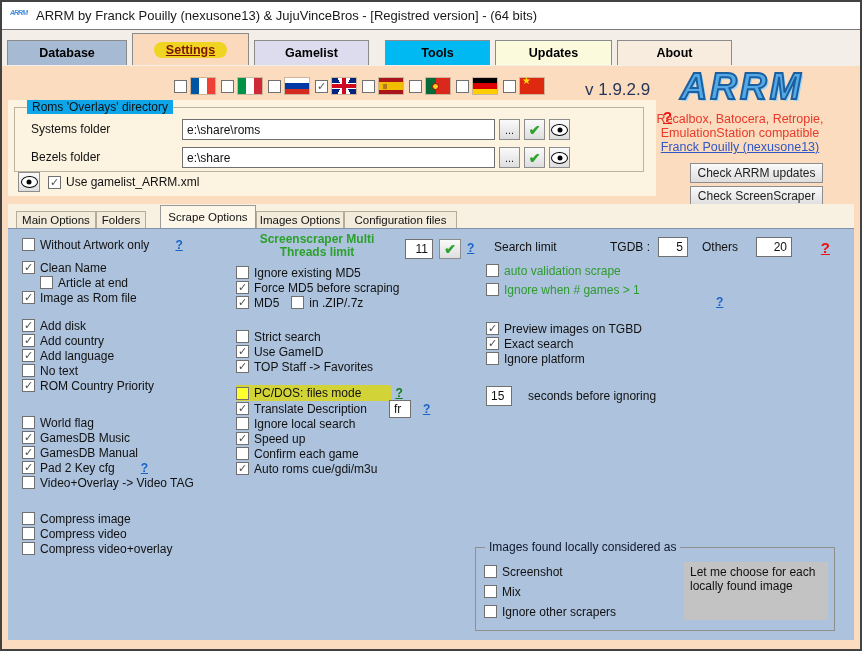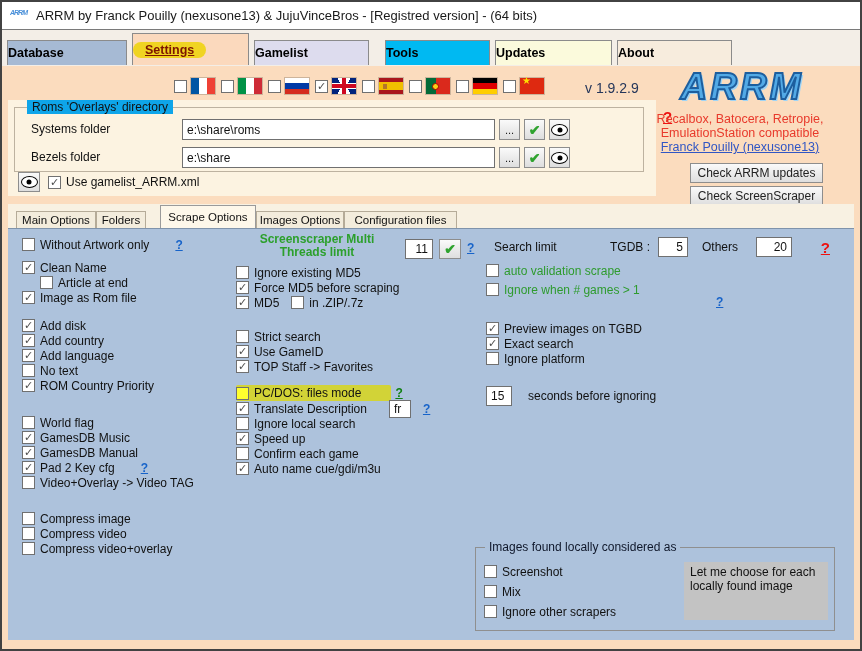--- a/index.html
+++ b/index.html
@@ -3,21 +3,21 @@
 <meta charset="utf-8">
 <style>
   html,body{margin:0;padding:0;background:#d8d8d8;font-family:"Liberation Sans",sans-serif;}
   #window{position:relative;width:862px;height:651px;box-sizing:border-box;background:#fbdcbe;border:2px solid #424242;overflow:hidden;}
   
   #titlebar{position:absolute;left:0;top:0;right:0;height:28px;background:#ffffff;border-bottom:1px solid #7a7a7a;display:flex;align-items:center;padding-left:8px;box-sizing:border-box;}
   #titleicon{width:20px;height:13px;font-size:7px;font-weight:bold;font-style:italic;color:#4a90d9;letter-spacing:-1px;margin-right:6px;overflow:hidden;}
   #titletext{font-size:13px;color:#1a1a1a;white-space:nowrap;}
   
   #tabstrip{position:absolute;left:0;top:28px;right:0;height:36px;background:#f3eee7;}
-  .tab{position:absolute;top:10px;height:25px;border:1px solid #8b8b8b;border-bottom:none;display:flex;align-items:center;font-weight:bold;font-size:12.5px;color:#000;box-sizing:border-box;cursor:default;}
+  .tab{position:absolute;top:10px;height:25px;border:1px solid #8b8b8b;border-bottom:none;display:flex;align-items:center;justify-content:center;font-weight:bold;font-size:12.5px;color:#000;box-sizing:border-box;cursor:default;}
   .tab.active{top:3px;height:32px;}
   .mark{background:#f0d422;border-radius:8px;padding:1px 12px;color:#7d1400;font-weight:bold;text-decoration:underline;}
   
   #main{position:absolute;left:0;top:64px;right:0;bottom:0;background:#fbdcbe;}
   
   #flagsrow{position:absolute;left:172px;top:12px;display:flex;gap:6px;align-items:center;}
   .fpair{display:flex;align-items:center;gap:4px;}
   .cb{width:13px;height:13px;border:1px solid #707070;background:#fff;display:inline-flex;align-items:center;justify-content:center;margin-right:5px;font-size:11px;line-height:1;color:#4d4d4d;flex:none;box-sizing:border-box;}
   .fpair .cb{margin-right:0;}
   .flag{width:24px;height:16px;flex:none;position:relative;box-shadow:0 0 0 1px rgba(0,0,0,.18);}
@@ -34,21 +34,21 @@
   .flag.uk::after{content:"";position:absolute;inset:0;background:
     linear-gradient(90deg,transparent 43%,#cf0821 43% 57%,transparent 57%),
     linear-gradient(180deg,transparent 37%,#cf0821 37% 63%,transparent 63%);}
   .flag.spain{background:linear-gradient(180deg,#AA151B 25%,#F1BF00 25% 75%,#AA151B 75%);}
   .flag.spain::before{content:"";position:absolute;left:4px;top:6px;width:4px;height:5px;background:#b4762a;}
   .flag.portugal{background:linear-gradient(90deg,#046A38 40%,#DA291C 40%);}
   .flag.portugal::before{content:"";position:absolute;left:6px;top:5px;width:7px;height:7px;border-radius:50%;background:#f7d117;border:1px solid #a00;box-sizing:border-box;}
   .flag.germany{background:linear-gradient(180deg,#000 33%,#DD0000 33% 66%,#FFCE00 66%);}
   .flag.china{background:#DE2910;}
   .flag.china::before{content:"★";position:absolute;left:2px;top:-3px;color:#FFDE00;font-size:10px;}
-  #version{position:absolute;left:583px;top:14px;font-size:14px;color:#25365a;}
+  #version{position:absolute;left:583px;top:14px;font-size:17px;color:#25365a;}
   
   #creampanel{position:absolute;left:6px;top:34px;width:648px;height:96px;background:#fcf3e1;}
   #romsbox{position:absolute;left:6px;top:7px;right:12px;height:63px;border:1px solid #bdb2a0;}
   #romsbox-title{position:absolute;left:12px;top:-8px;background:#0ea5e9;padding:0 5px;font-size:12px;color:#111;}
   .rlabel{position:absolute;left:16px;font-size:12px;color:#111;}
   .tinput{background:#fff;border:1px solid #707070;font-size:12px;display:inline-flex;align-items:center;padding:0 4px;box-sizing:border-box;color:#111;}
   .rinput{position:absolute;left:167px;width:313px;height:21px;}
   .btn3d{background:linear-gradient(#fafafa,#dedede);border:1px solid #8d8d8d;display:flex;align-items:center;justify-content:center;font-size:11px;color:#222;box-sizing:border-box;cursor:default;}
   .rbtn{position:absolute;width:21px;height:21px;}
   .greencheck{color:#2fa32f;font-size:14px;font-weight:bold;}
@@ -372,21 +372,21 @@
             <div class="crow">
               <span class="cb">✓</span>
               <span class="ct">Speed up</span>
             </div>
             <div class="crow">
               <span class="cb"></span>
               <span class="ct">Confirm each game</span>
             </div>
             <div class="crow">
               <span class="cb">✓</span>
-              <span class="ct">Auto name cue/gdi/m3u</span>
+              <span class="ct">Auto roms cue/gdi/m3u</span>
             </div>
           </div>
         </div>
 
       <div id="right-col">
         <div id="slrow">
           <span id="sl-label">Search limit</span>
           <span id="tgdb-label">TGDB :</span>
           <span class="tinput" id="tgdb-input">5</span>
           <span id="others-label">Others</span>

